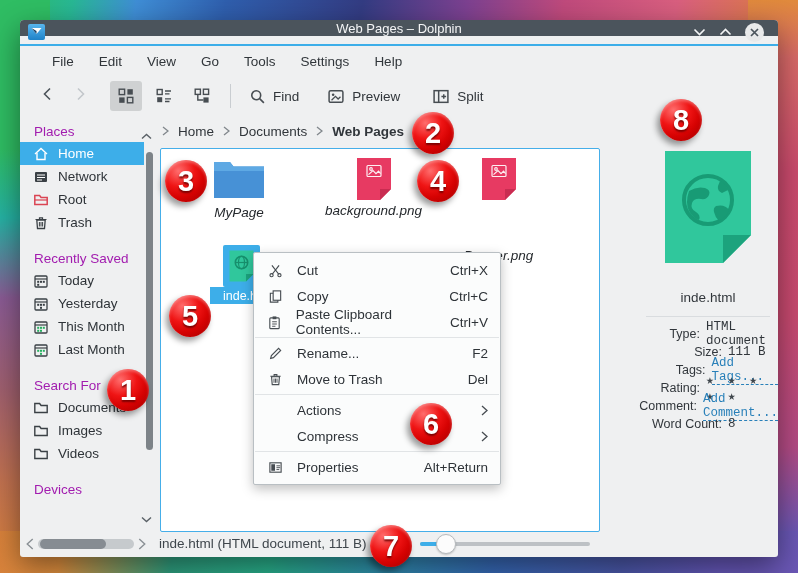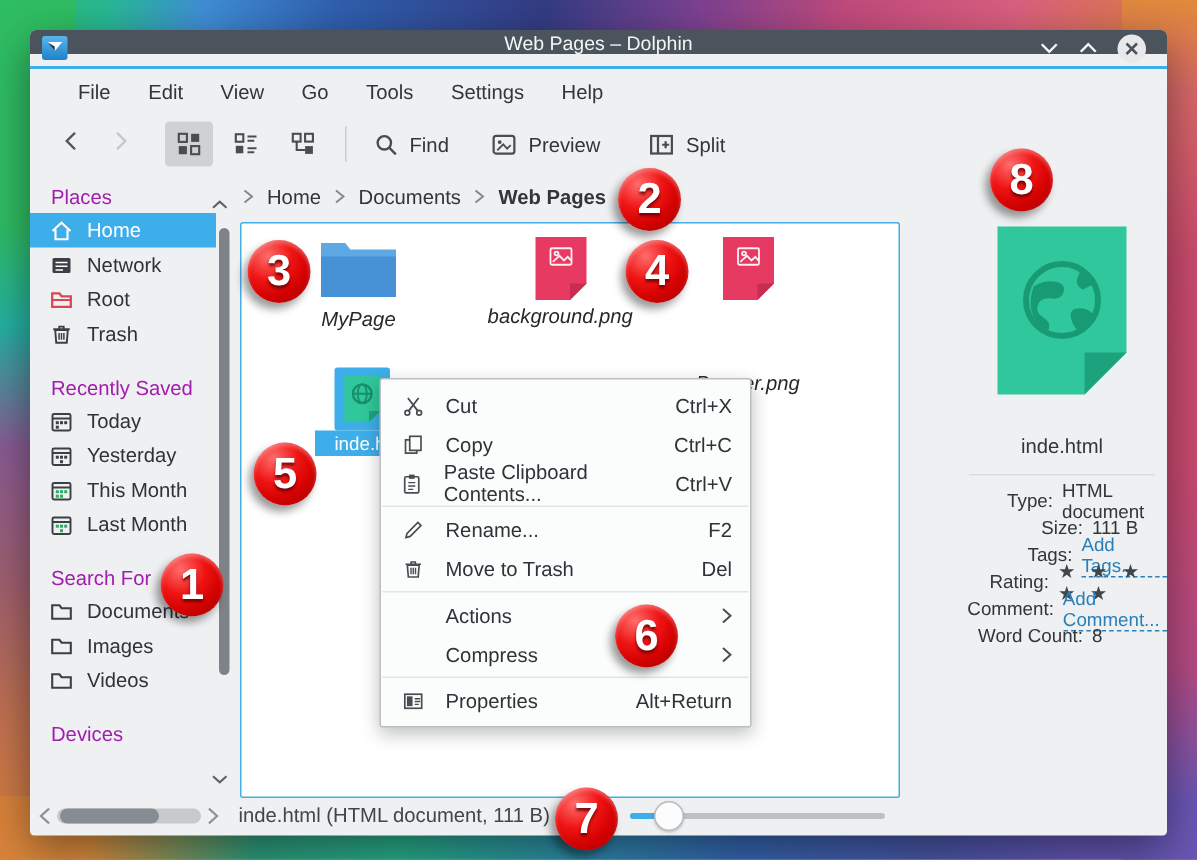--- a/index.html
+++ b/index.html
@@ -84,21 +84,21 @@
   .mi .sub { margin-left:auto; display:flex; }
   .msep { height:1px; background:#e1e4e6; margin:2px 1px; }
 
   
   .infopanel { position:absolute; left:580px; top:126px; right:0; bottom:25px; font-size:12.5px; color:#31363b;margin-left:38px; }
   .bigicon { margin:4px auto 0; width:88px; height:114px; display:block; }
   .iname { text-align:center; margin-top:26px; font-size:13.5px; }
   .isep { height:1px; background:#d9dcdf; margin:11px 8px 8px; }
   .irow { display:flex; height:18px; align-items:center; }
   .irow .k { width:84px; text-align:right; color:#31363b; }
-  .irow .v { margin-left:6px; }
+  .irow .v { margin-left:6px;font-family:Liberation Mono, monospace; }
   .ilink { color:#2980b9; border-bottom:1px dashed #2980b9; }
   .stars { letter-spacing:3px; color:#3f464c; font-size:13px; }
 
   
   .statusbar { position:absolute; left:0; right:0; bottom:0; height:25px; font-size:13.5px; color:#3f464c; }
   .hscroll { position:absolute; left:6px; top:5px; width:130px; height:14px; display:flex; align-items:center; }
   .htrack { position:relative; width:96px; height:10px; background:#c6cacd; border-radius:5px; margin:0 4px; }
   .hthumb { position:absolute; left:2px; top:0; width:66px; height:10px; background:#868c92; border-radius:5px; }
   .status-text { position:absolute; left:139px; top:4px; }
   .zoomslider { position:absolute; left:400px; top:10px; width:170px; height:4px; background:#bdc1c5; border-radius:2px; }

